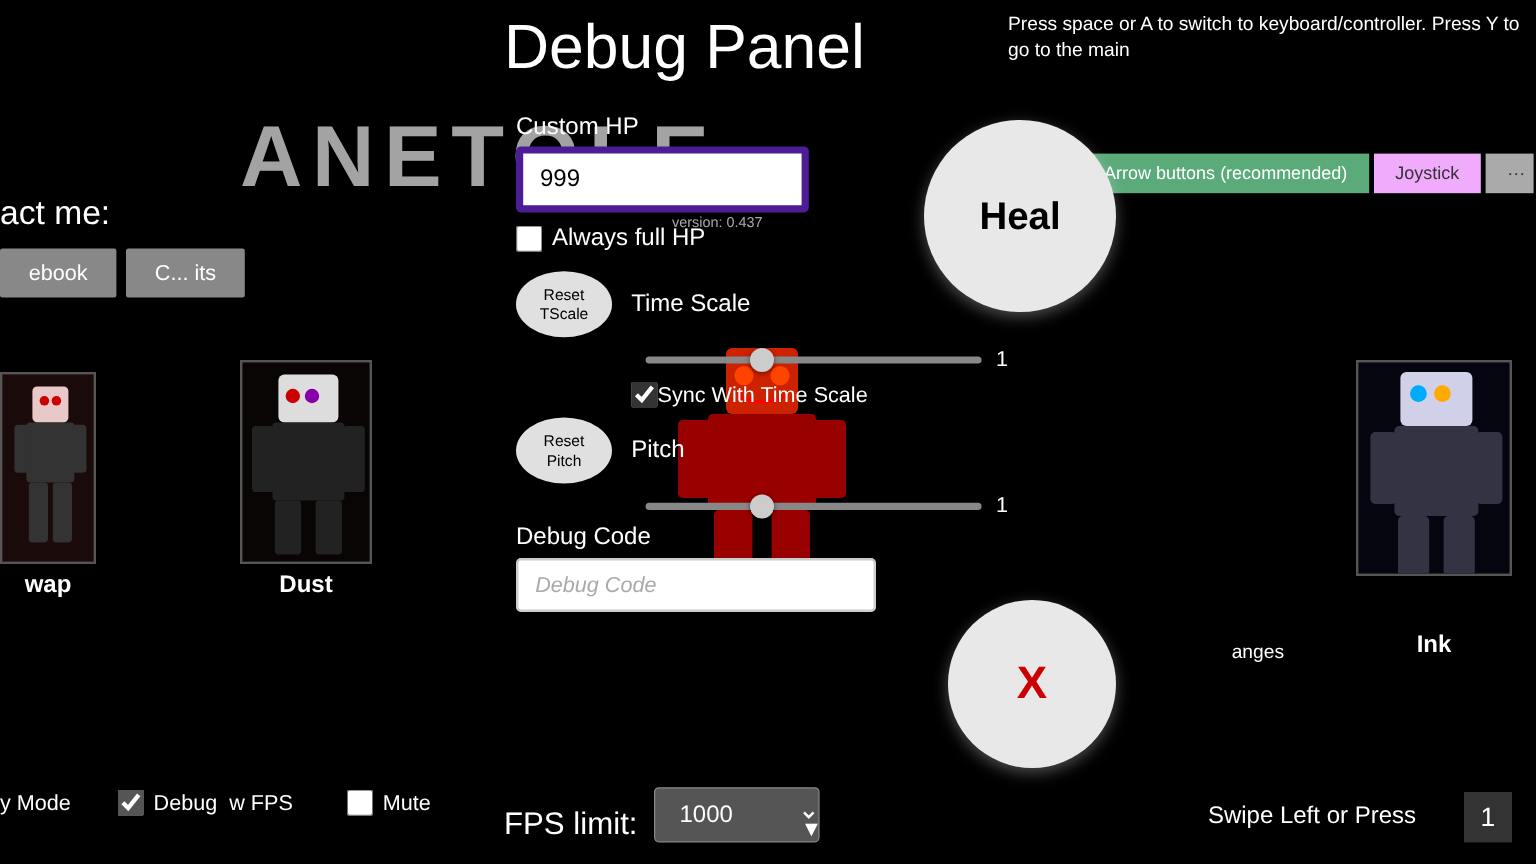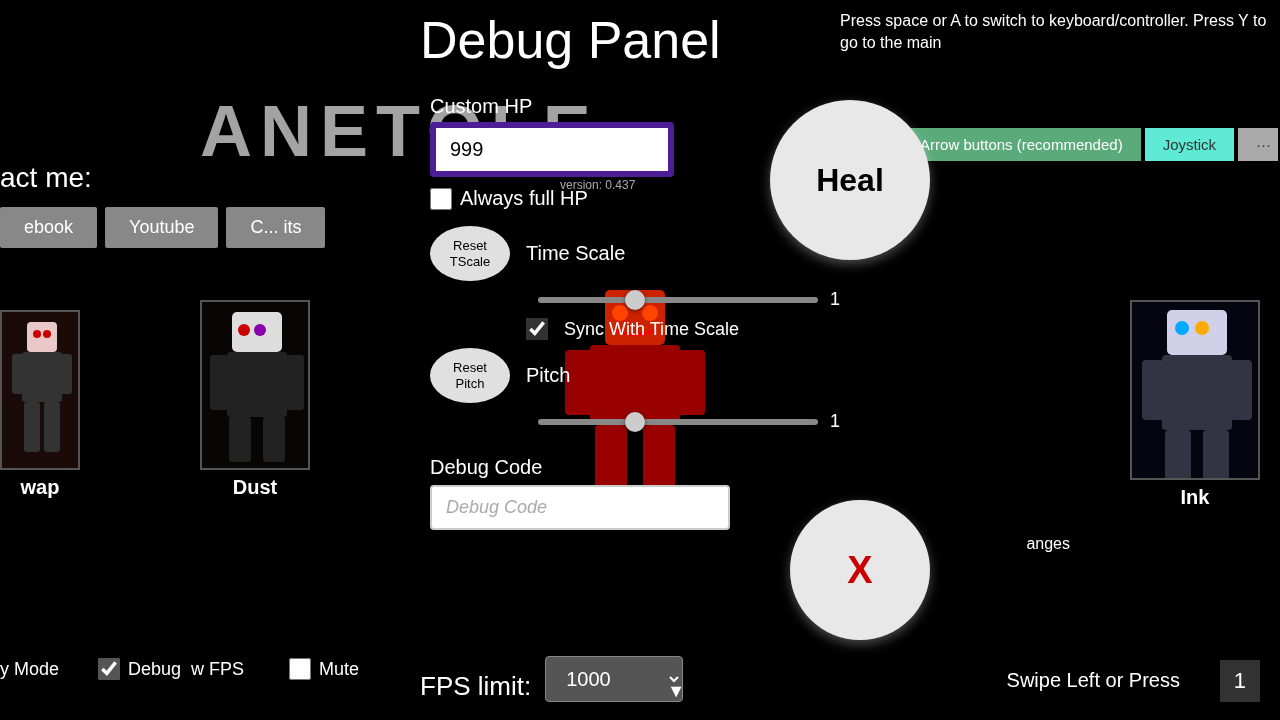--- a/index.html
+++ b/index.html
@@ -50,21 +50,21 @@
       padding: 8px 18px;
       font-size: 15px;
       cursor: pointer;
       border: none;
     }
     .top-btn.arrow {
       background: #5aaa7a;
       color: #fff;
     }
     .top-btn.joystick {
-      background: #5eead4;
+      background: #f0abfc;
       color: #333;
     }
     .top-btn.extra {
       background: #aaa;
       color: #333;
       width: 40px;
     }
 
     
     .contact-text {
@@ -219,21 +219,21 @@
     .ts-value {
       font-size: 18px;
       color: #fff;
       min-width: 30px;
     }
 
     
     .sync-row {
       display: flex;
       align-items: center;
-      gap: 16px;
+      gap: 0;
       margin: 8px 0;
       margin-left: 96px;
     }
     .sync-checkbox {
       width: 22px;
       height: 22px;
       accent-color: #333;
       cursor: pointer;
     }
     .sync-label {
@@ -241,21 +241,21 @@
       color: #fff;
     }
 
     
     .pitch-section {
       margin-top: 4px;
     }
 
     
     .debug-code-section {
-      margin-top: 24px;
+      margin-top: 4px;
     }
     .dc-label {
       font-size: 20px;
       color: #fff;
       margin-bottom: 6px;
     }
     .dc-input {
       width: 300px;
       padding: 10px 14px;
       font-size: 18px;
@@ -442,21 +442,20 @@
 </div>
 
 <div class="left-edge-title">ANETOLE</div>
 
 <div class="version-text">version: 0.437</div>
 
 <div class="contact-text">act me:</div>
 
 <div class="social-buttons">
   <button class="social-btn">ebook</button>
-  <button class="social-btn">Youtube</button>
   <button class="social-btn">C... its</button>
 </div>
 
 <button class="heal-btn">Heal</button>
 
 <div class="debug-panel">
 
   <div class="hp-section">
     <div class="hp-label">Custom HP</div>
     <div class="hp-row">
@@ -576,21 +575,21 @@
     <circle cx="105" cy="28" r="8" fill="#ff4400"></circle>
     <path d="M70 45 Q90 55 110 45" stroke="#ff0000" stroke-width="3" fill="none"></path>
     <rect x="45" y="60" width="90" height="80" rx="4" fill="#990000"></rect>
     <rect x="20" y="65" width="28" height="65" rx="4" fill="#990000"></rect>
     <rect x="132" y="65" width="28" height="65" rx="4" fill="#990000"></rect>
     <rect x="50" y="140" width="32" height="70" rx="4" fill="#990000"></rect>
     <rect x="98" y="140" width="32" height="70" rx="4" fill="#990000"></rect>
   </svg>
 </div>
 
-<div class="sprite" style="right:20px; top:300px;">
+<div class="sprite" style="right:20px; top:300px;gap:40px;">
   <div class="sprite-img" style="background:#050510; border: 2px solid #555; width:130px; height:180px;">
     
     <svg width="130" height="180" viewBox="0 0 130 180">
       <rect x="35" y="8" width="60" height="45" rx="5" fill="#d0d0e8"></rect>
       <circle cx="50" cy="26" r="7" fill="#00aaff"></circle>
       <circle cx="70" cy="26" r="7" fill="#ffaa00"></circle>
       <rect x="30" y="53" width="70" height="75" rx="4" fill="#334"></rect>
       <rect x="10" y="58" width="22" height="60" rx="4" fill="#334"></rect>
       <rect x="98" y="58" width="22" height="60" rx="4" fill="#334"></rect>
       <rect x="33" y="128" width="26" height="50" rx="4" fill="#334"></rect>

